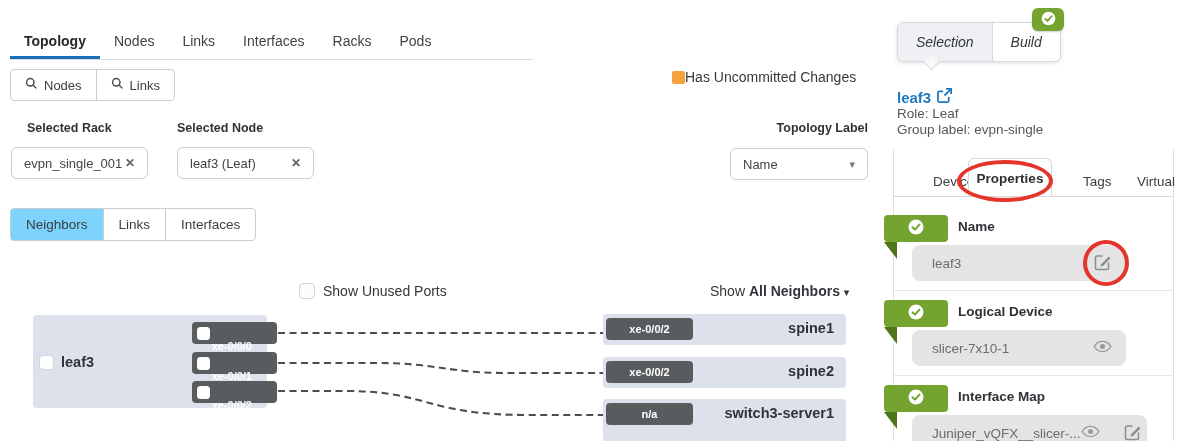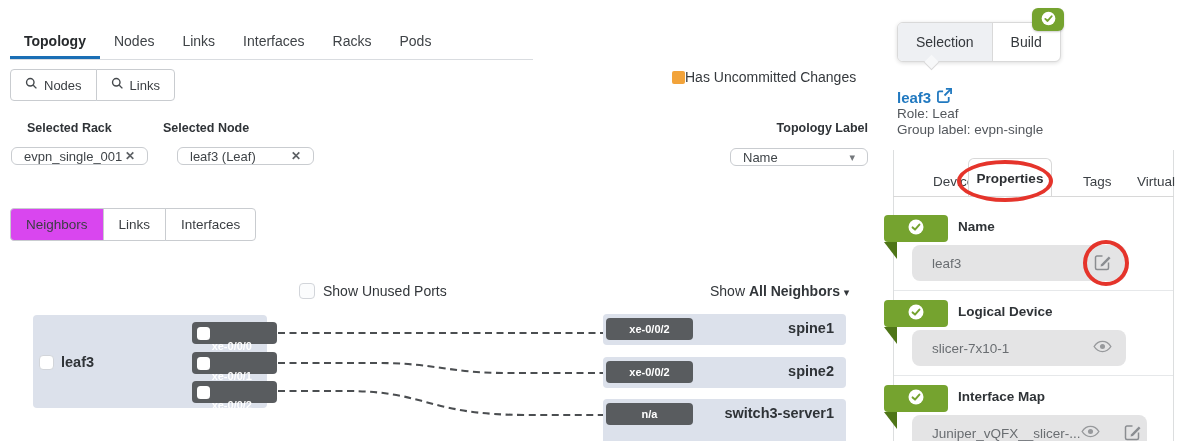--- a/index.html
+++ b/index.html
@@ -15,29 +15,29 @@
   .htab { padding:5px 14px 10px; font-size:14px; color:#3f4347; cursor:pointer; }
   .htab.active { font-weight:bold; color:#26292c; border-bottom:3px solid #1a6fb5; padding-bottom:7px; }
 
   
   .btn-group { position:absolute; display:inline-flex; }
   .gbtn { border:1px solid #c9ccd0; background:#fff; padding:7px 14px; font-size:13px; color:#3a3e42;
           display:flex; align-items:center; gap:6px; margin-left:-1px; cursor:pointer; }
   .gbtn:first-child { border-radius:4px 0 0 4px; margin-left:0; }
   .gbtn:last-child { border-radius:0 4px 4px 0; }
   .gbtn.only-text { padding:8px 15px; font-size:13.5px; }
-  .gbtn.active { background:#d946ef; }
+  .gbtn.active { background:#7dd3fc; }
 
   
   .uncommitted { position:absolute; left:672px; top:69px; display:flex; align-items:center; font-size:14px; color:#35393d; }
   .uncommitted .swatch { width:13px; height:13px; border-radius:2px; background:#f2a33a; }
 
   
   .flabel { position:absolute; font-size:12.5px; font-weight:bold; color:#2f3337; }
-  .fbox { position:absolute; height:18px; border:1px solid #c9ccd0; border-radius:6px; background:#fff;
+  .fbox { position:absolute; height:32px; border:1px solid #c9ccd0; border-radius:6px; background:#fff;
           display:flex; align-items:center; padding:0 12px; font-size:13px; color:#3f4448; }
   .fbox .clear { margin-left:auto; font-size:12px; font-weight:bold; color:#5c6064; cursor:pointer; }
   .fbox .caret { margin-left:auto; font-size:11px; color:#74787c; }
 
   
   .cb { background:#fff; border:1px solid #d2d5da; border-radius:4px; }
   .show-toggle { position:absolute; font-size:14px; color:#32363a; }
   .node-box { position:absolute; background:#dce1eb; border-radius:4px; }
   .node-name { font-weight:bold; font-size:14.5px; color:#2f3337; }
   .port-badge { position:absolute; left:192px; width:85px; height:22px; background:#595c5f; border-radius:4px;
@@ -46,21 +46,21 @@
   .port-badge .ptxt { margin-left:auto; padding-right:25px; color:#fff; font-weight:bold; font-size:11px;margin-top:26px; }
   .nbr-badge { position:absolute; left:3px; top:4px; width:87px; height:22px; background:#595c5f; border-radius:4px;
                display:flex; align-items:center; justify-content:center; color:#fff; font-weight:bold; font-size:11px; }
   .nbr-name { position:absolute; right:12px; top:6px; }
 
   
   .panel-shell { position:absolute; left:893px; top:150px; width:281px; height:291px;
                  border-left:1px solid #dcdedf; border-right:1px solid #dcdedf; }
   .seltabs { position:absolute; left:897px; top:22px; height:40px; display:flex; border:1px solid #d9d9d9;
              border-radius:6px; box-shadow:0 1px 4px rgba(0,0,0,.14); overflow:hidden; background:#fff; }
-  .seltab { padding:0 18px; display:flex; align-items:center; font-size:14px; color:#34383c; cursor:pointer; }
+  .seltab { padding:0 18px; display:flex; align-items:center; font-size:14px; color:#34383c; cursor:pointer;font-style:italic; }
   .seltab.active { background:#eef0f3; border-right:1px solid #d9d9d9; }
   .notch { position:absolute; left:926px; top:57px; width:11px; height:11px; background:#f7f8f9;
            border-right:1px solid #d9d9d9; border-bottom:1px solid #d9d9d9; transform:rotate(45deg); }
   .gbadge { position:absolute; left:1032px; top:8px; width:32px; height:23px; background:#75a32f; border-radius:6px;
             display:flex; align-items:center; justify-content:center; box-shadow:0 1px 2px rgba(0,0,0,.2); }
   .node-link { position:absolute; left:897px; top:88px; display:flex; align-items:center; gap:6px;
                color:#2179c0; font-weight:bold; font-size:15px; cursor:pointer; }
   .meta { position:absolute; left:897px; font-size:13.5px; color:#53575c; }
 
   .dtab { position:absolute; top:174px; font-size:13.5px; color:#3c4045; cursor:pointer;margin-left:20px; }
@@ -118,21 +118,21 @@
   <span class="swatch"></span>
   <span>Has Uncommitted Changes</span>
 </div>
 
 <div class="flabel" style="left:27px; top:121px;">Selected Rack</div>
 <div class="fbox" style="left:11px; top:147px; width:137px;">
   <span>evpn_single_001</span>
   <span class="clear">✕</span>
 </div>
 
-<div class="flabel" style="left:163px; top:121px;">Selected Node</div>
+<div class="flabel" style="left:177px; top:121px;">Selected Node</div>
 <div class="fbox" style="left:177px; top:147px; width:137px;">
   <span>leaf3 (Leaf)</span>
   <span class="clear">✕</span>
 </div>
 
 <div class="flabel" style="left:730px; top:121px; width:138px; text-align:right;">Topology Label</div>
 <div class="fbox" style="left:730px; top:148px; width:138px;">
   <span>Name</span>
   <span class="caret">▾</span>
 </div>

